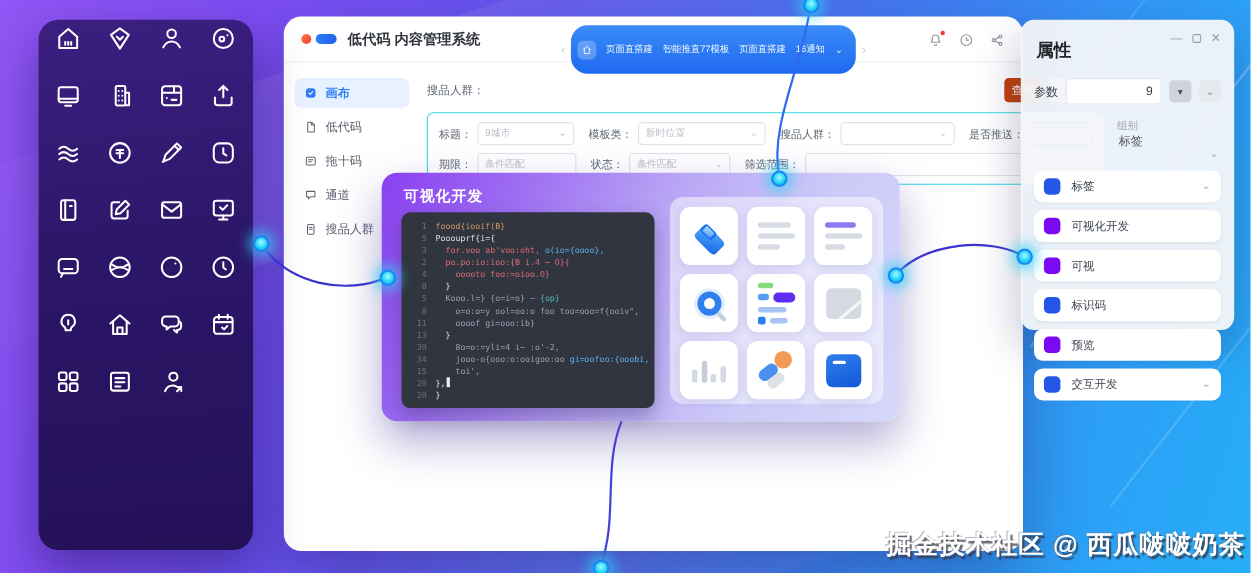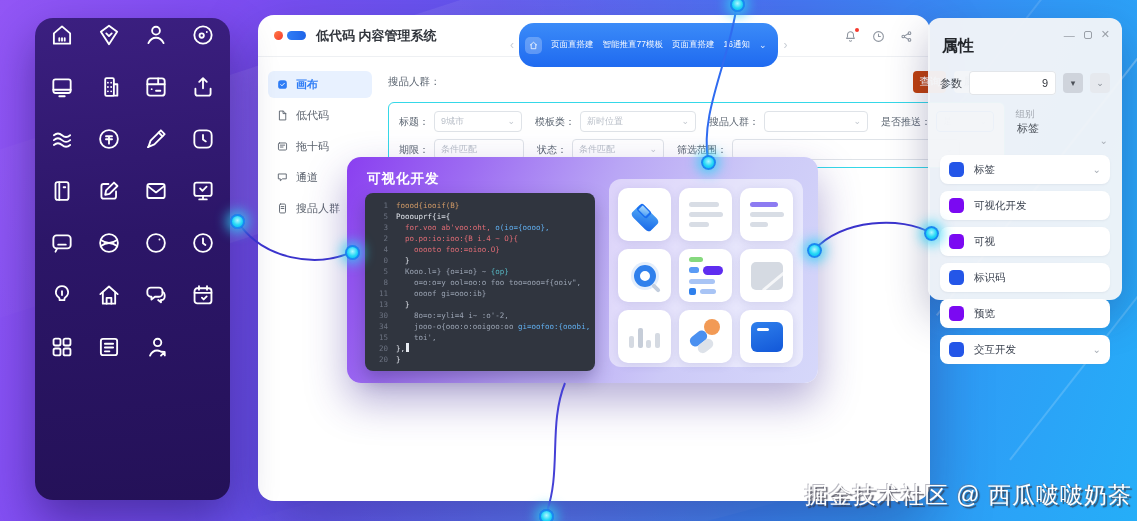--- a/index.html
+++ b/index.html
@@ -137,21 +137,21 @@
   .pr-item-label{font-size:10.5px;color:#3c4350;}
   .pr-item .chev{margin-left:auto;font-size:10px;color:#a8aeb6;}
 
   
   #connectors{position:absolute;inset:0;z-index:55;pointer-events:none;}
   .dot{position:absolute;width:15px;height:15px;border-radius:50%;z-index:56;pointer-events:none;
     background:radial-gradient(circle at 50% 40%,#aef7ff,#22d7f6 55%,#0fb4ee);
     border:2.5px solid rgba(23,130,240,.9);
     box-shadow:0 0 12px 4px rgba(46,210,245,.75);}
 
-  #watermark{position:absolute;right:5px;bottom:10px;z-index:60;color:#fff;font-size:23px;font-weight:normal;letter-spacing:1px;
+  #watermark{position:absolute;right:5px;bottom:10px;z-index:60;color:#fff;font-size:23px;font-weight:bold;letter-spacing:1px;
     text-shadow:2px 2px 1px rgba(55,55,70,.75), -1px -1px 0 rgba(120,120,135,.5);}
 </style>
 </head>
 <body>
 
 <div id="stage">
   <div class="band b1"></div>
   <div class="band b2"></div>
   <div class="streak s1"></div>
   <div class="streak s2"></div>

